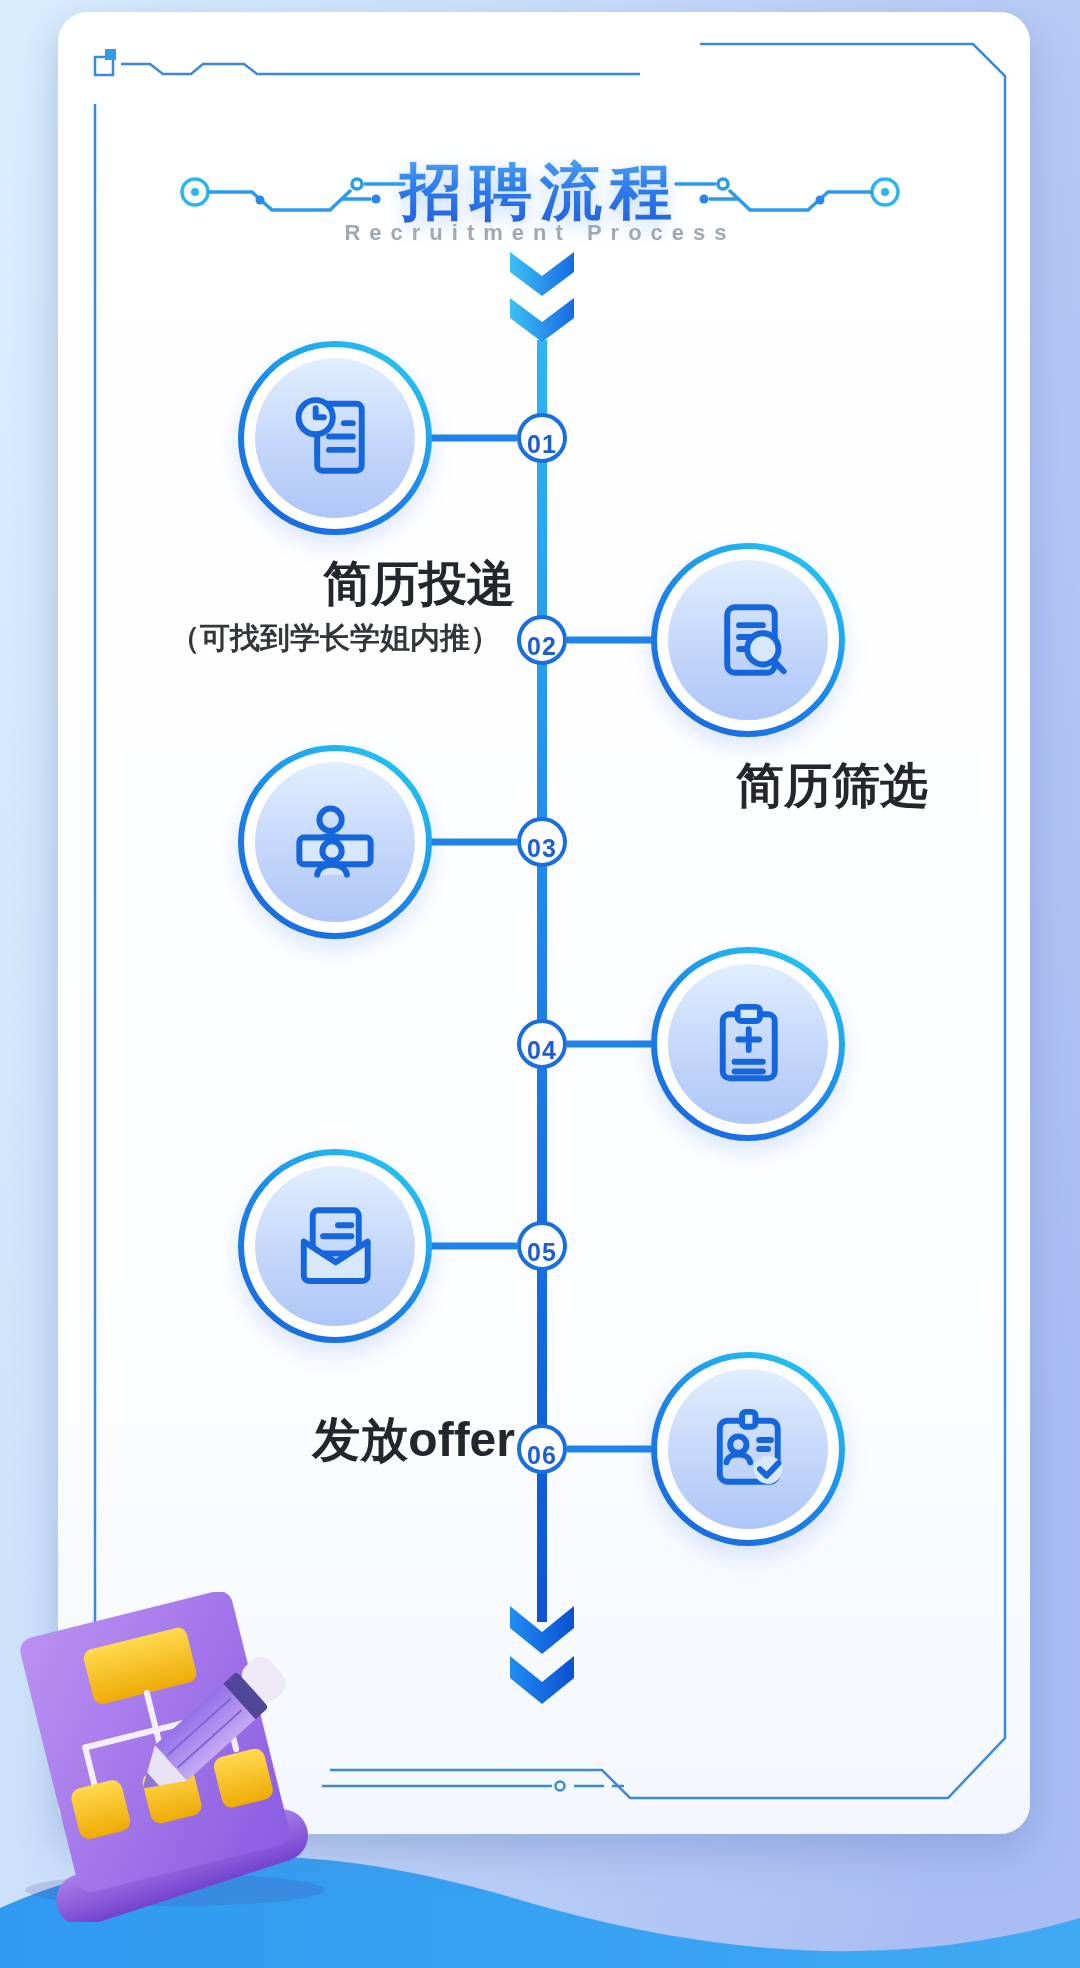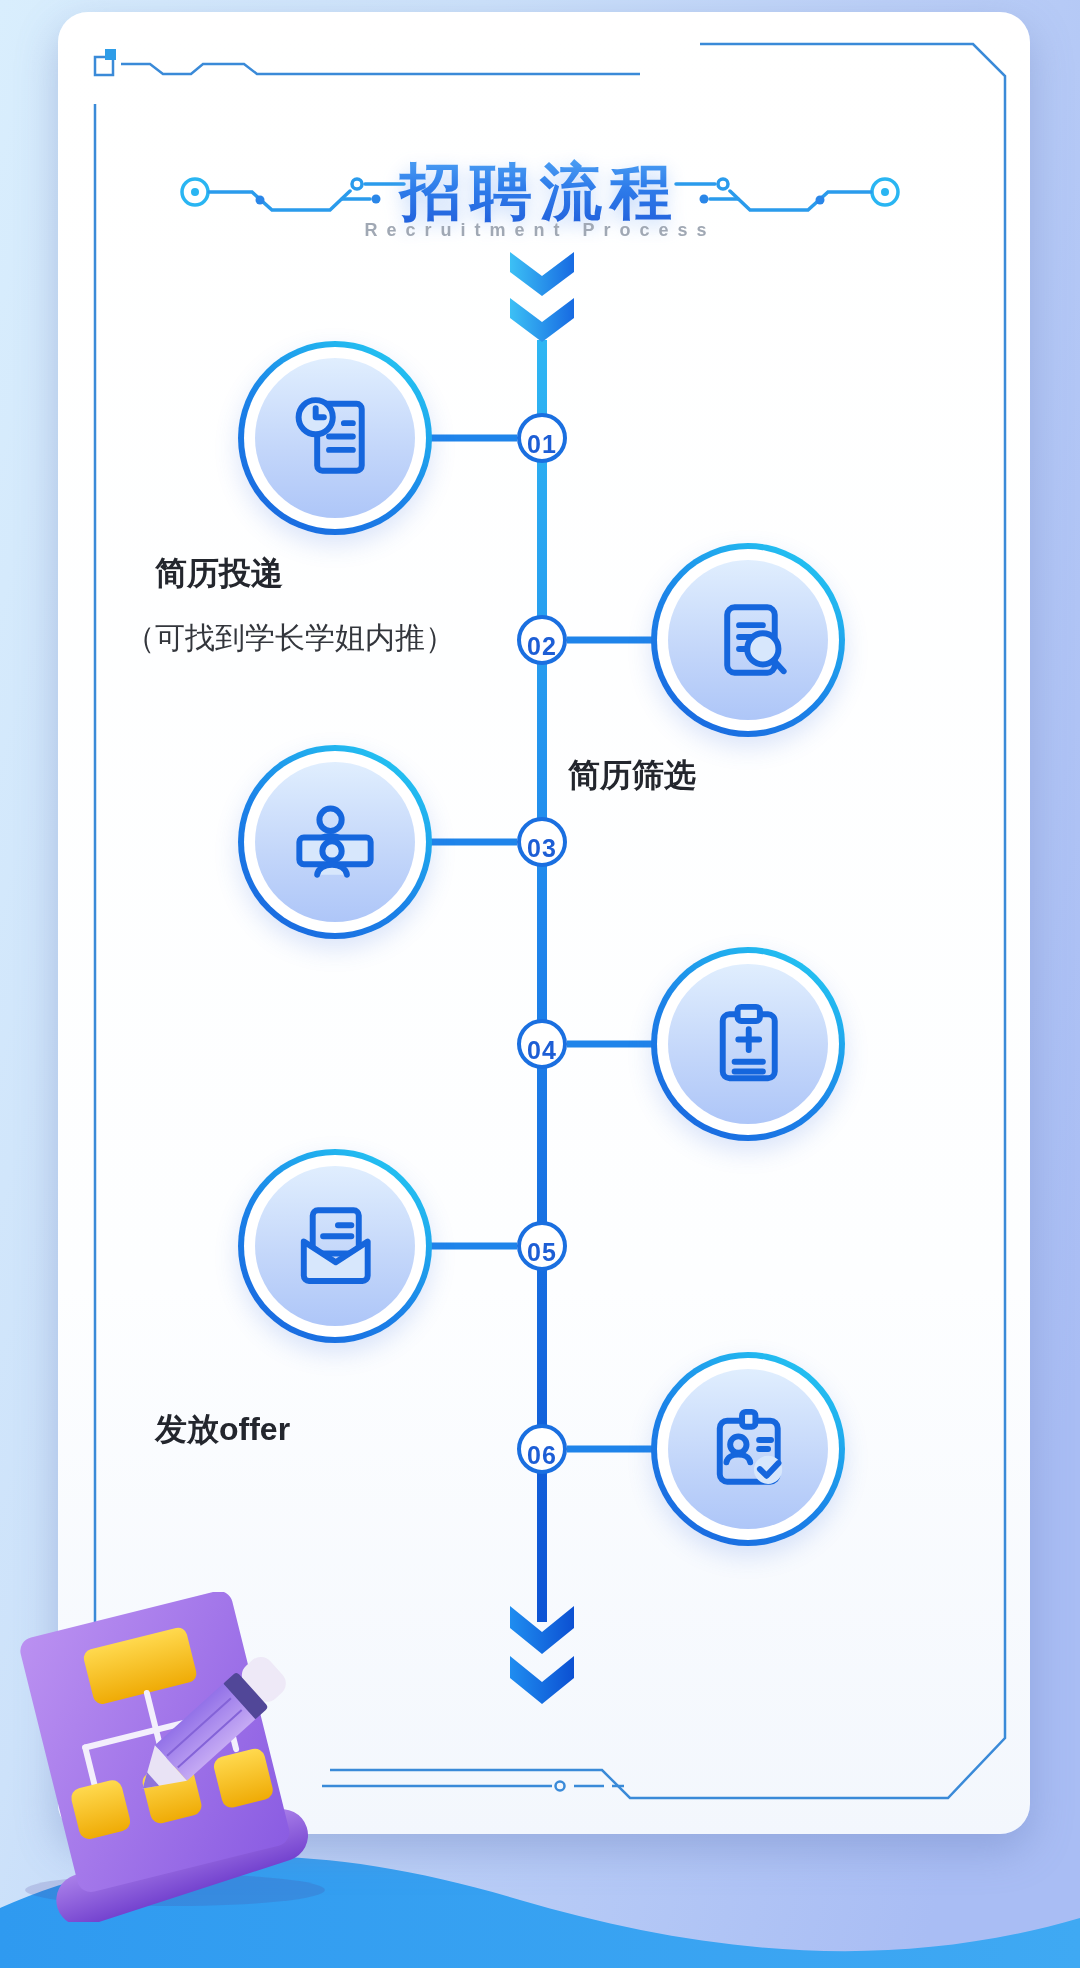--- a/index.html
+++ b/index.html
@@ -16,45 +16,45 @@
   .deco{position:absolute;left:0;top:0;z-index:3;pointer-events:none;}
   .title-wrap{position:absolute;left:140px;top:138px;width:800px;text-align:center;z-index:4;}
   .page-title{
     margin:12px;font-size:62px;font-weight:800;letter-spacing:8px;
     background:linear-gradient(180deg,#54a9f6 0%,#2e7cea 45%,#1f5bd9 100%);
     -webkit-background-clip:text;background-clip:text;color:transparent;
     filter:drop-shadow(0 6px 9px rgba(110,165,245,.45));
   }
   .page-subtitle{
     position:absolute;left:0;top:220px;width:1080px;text-align:center;z-index:4;
-    font-size:18px;font-weight:bold;letter-spacing:9px;color:#a0a8b4;
+    font-size:22px;font-weight:bold;letter-spacing:9px;color:#a0a8b4;
   }
   .node{
     position:absolute;width:42px;height:42px;border:4px solid #1a6fe0;border-radius:50%;
     background:#ffffff;color:#1d5ed5;font-size:25px;font-weight:bold;
     display:flex;align-items:flex-end;justify-content:center;z-index:5;letter-spacing:1px;
   }
   .ring{
     position:absolute;width:194px;height:194px;border-radius:50%;z-index:5;
     background:linear-gradient(215deg,#24c7f2 8%,#1b83e8 55%,#1a6ae0 90%);
     display:flex;align-items:center;justify-content:center;
     box-shadow:0 10px 24px rgba(60,110,220,.18);
   }
   .ring-gap{width:182px;height:182px;border-radius:50%;background:#ffffff;
     display:flex;align-items:center;justify-content:center;}
   .ring-inner{width:160px;height:160px;border-radius:50%;
     background:linear-gradient(180deg,#e0eefe 0%,#c4d7fa 55%,#aec6f8 100%);
     display:flex;align-items:center;justify-content:center;}
   .step-label{
-    position:absolute;width:360px;text-align:left;z-index:5;
-    font-size:32px;font-weight:700;color:#23262d;
+    position:absolute;width:360px;text-align:right;z-index:5;
+    font-size:48px;font-weight:700;color:#23262d;
   }
   .step-note{
-    position:absolute;width:420px;text-align:left;z-index:5;
-    font-size:30px;font-weight:400;color:#33363c;
+    position:absolute;width:420px;text-align:center;z-index:5;
+    font-size:30px;font-weight:700;color:#33363c;
   }
   .wave{position:absolute;left:0;top:0;z-index:1;}
   .illus{position:absolute;left:0px;top:1592px;z-index:6;}
 </style>
 </head>
 <body>
 
 <div class="canvas">
 
   <svg class="wave" width="1080" height="1968" viewBox="0 0 1080 1968">

